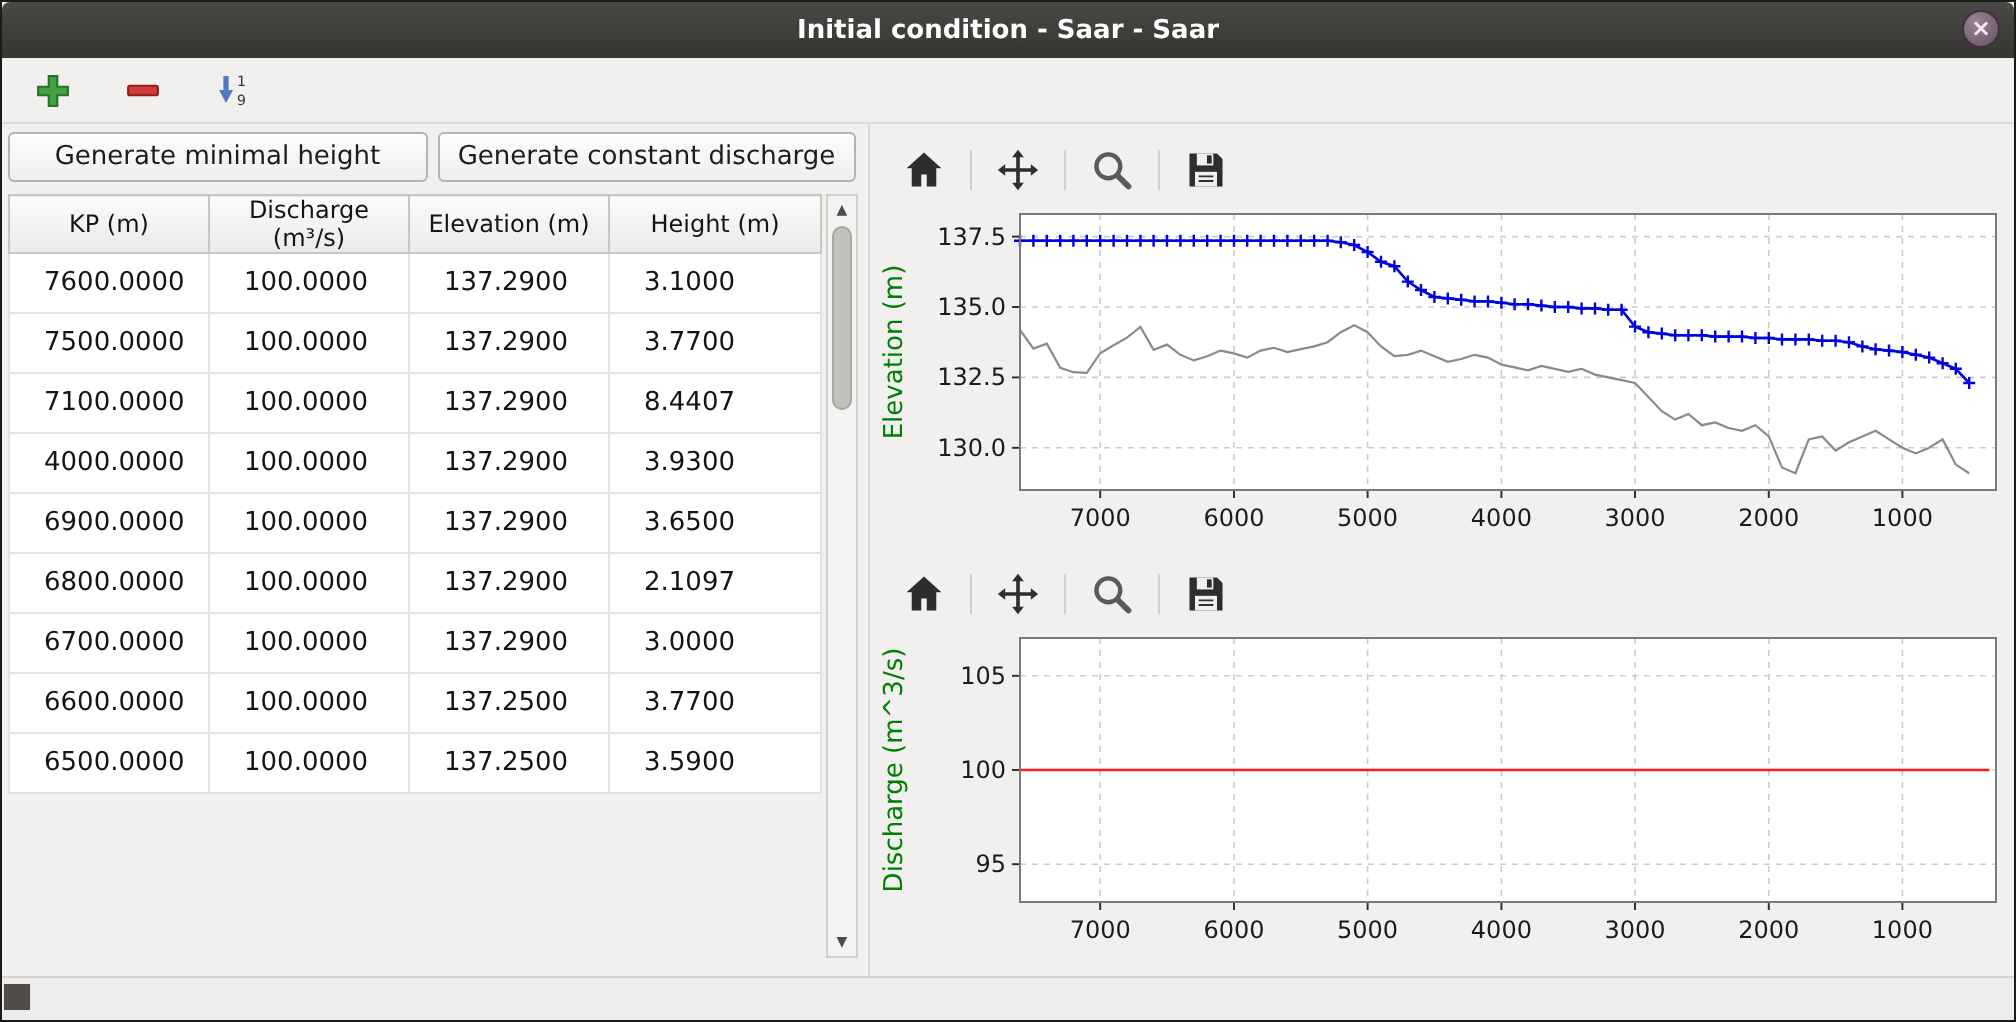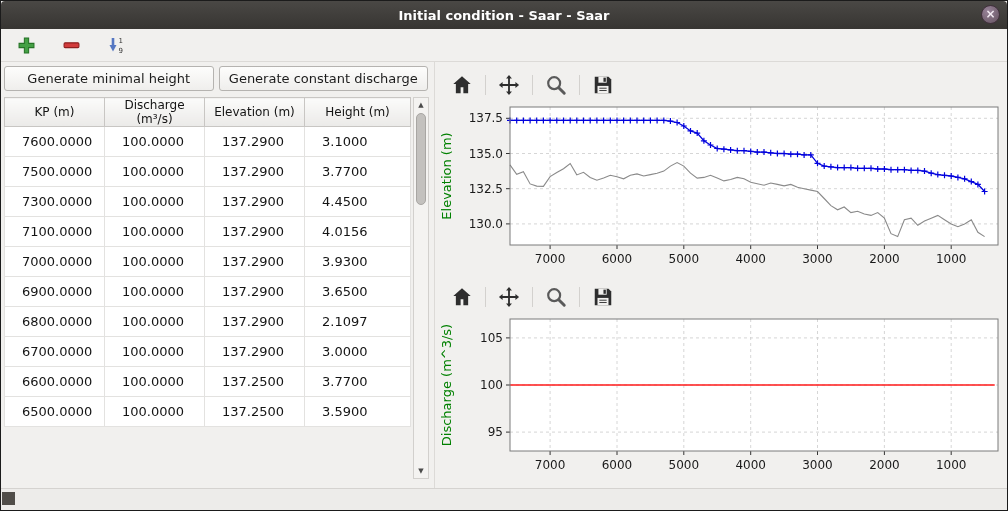--- a/index.html
+++ b/index.html
@@ -93,33 +93,27 @@
                 <td>137.2900</td>
                 <td>3.1000</td>
               </tr>
               <tr>
                 <td>7500.0000</td>
                 <td>100.0000</td>
                 <td>137.2900</td>
                 <td>3.7700</td>
               </tr>
               <tr>
-                <td>7300.0000</td>
-                <td>100.0000</td>
-                <td>137.2900</td>
-                <td>4.4500</td>
-              </tr>
-              <tr>
                 <td>7100.0000</td>
                 <td>100.0000</td>
                 <td>137.2900</td>
-                <td>4.0156</td>
-              </tr>
-              <tr>
-                <td>7000.0000</td>
+                <td>8.4407</td>
+              </tr>
+              <tr>
+                <td>4000.0000</td>
                 <td>100.0000</td>
                 <td>137.2900</td>
                 <td>3.9300</td>
               </tr>
               <tr>
                 <td>6900.0000</td>
                 <td>100.0000</td>
                 <td>137.2900</td>
                 <td>3.6500</td>
               </tr>

